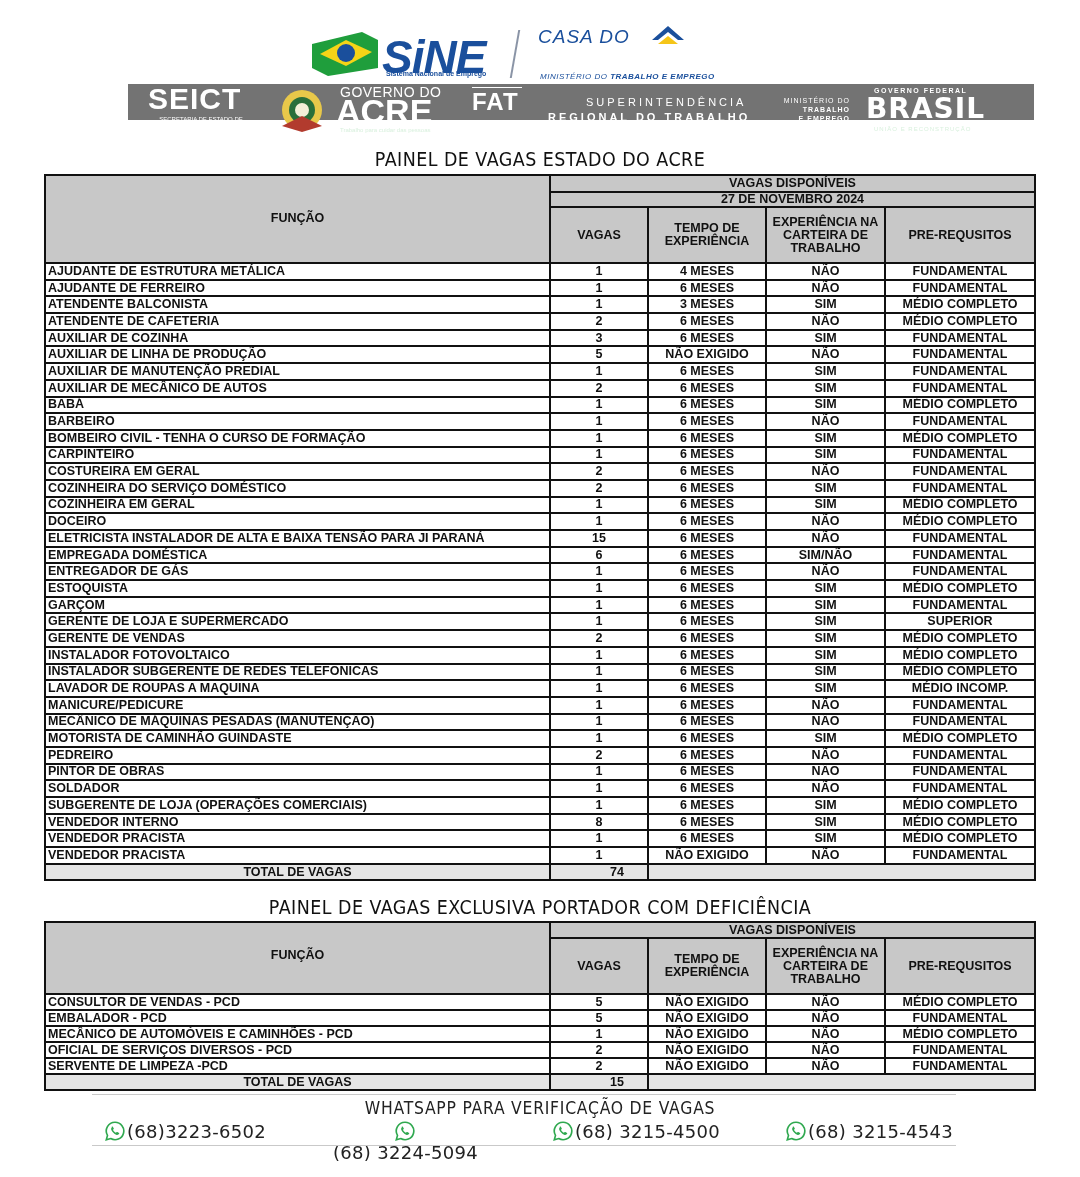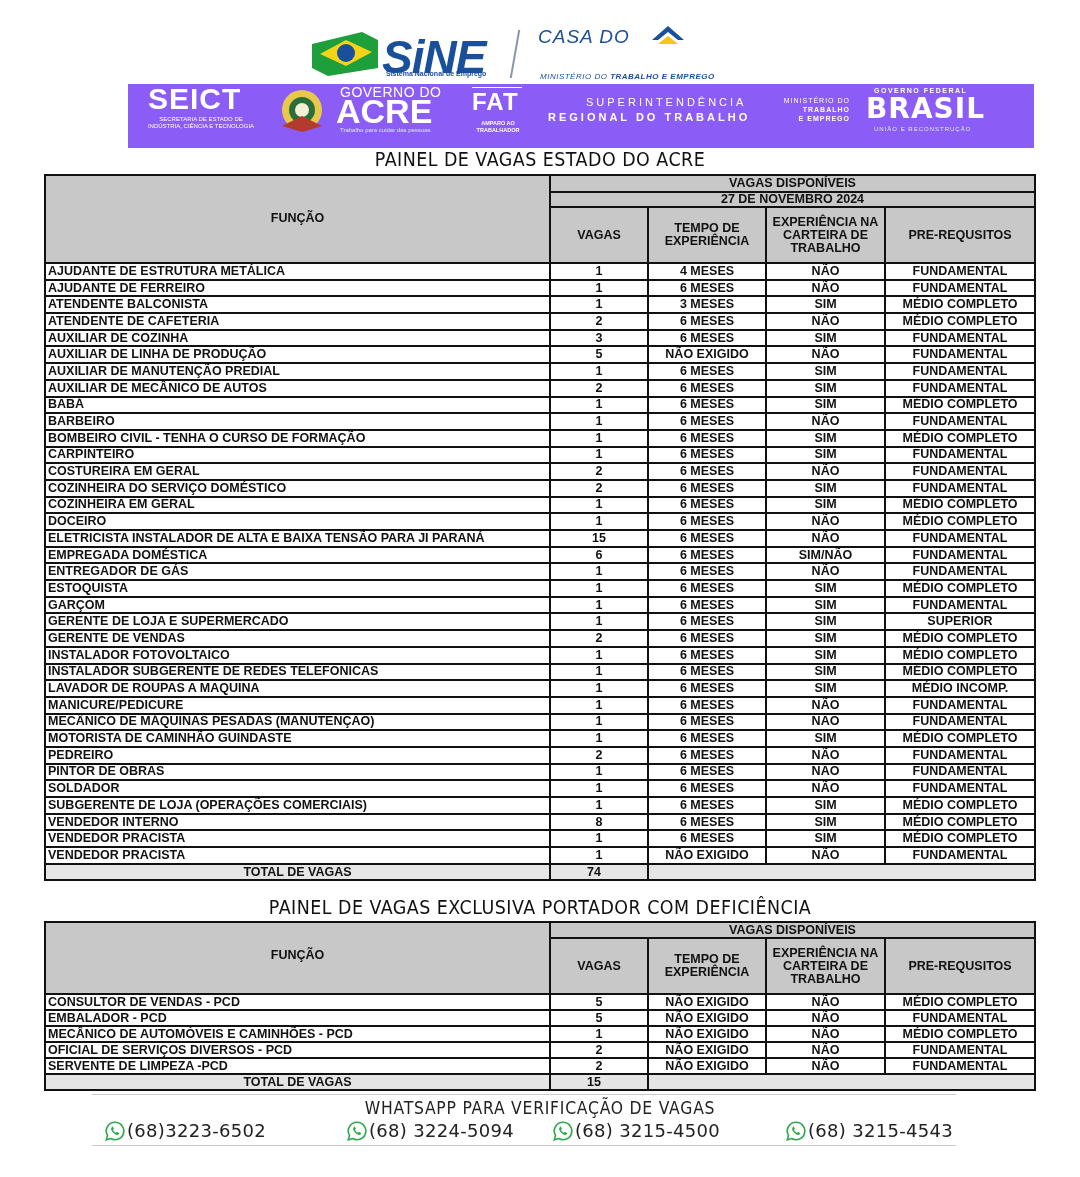--- a/index.html
+++ b/index.html
@@ -11,21 +11,21 @@
   .flag { position: absolute; left: 0; top: 8px; width: 66px; height: 46px; }
   .sine-word { position: absolute; left: 70px; top: 11px; font-weight: bold; font-style: italic; font-size: 46px; color: #1a4f9c; letter-spacing: -1px; line-height: 48px; }
   .sine-sub { position: absolute; left: 74px; top: 48px; font-size: 7px; font-weight: bold; color: #1a4f9c; }
   .slash { position: absolute; left: 202px; top: 8px; width: 2px; height: 48px; background: #8a94a6; transform: skewX(-10deg); }
   .casa-do { position: absolute; left: 226px; top: 4px; font-size: 19px; color: #1a4f9c; font-style: italic; letter-spacing: 1px; }
   .roof { position: absolute; left: 336px; top: 2px; width: 40px; height: 22px; }
   .trab { position: absolute; left: 224px; top: 20px; font-size: 30px; font-weight: bold; font-style: italic; color: #1a4f9c; letter-spacing: -0.5px; }
   .min-trab { position: absolute; left: 228px; top: 50px; font-size: 8px; color: #1a4f9c; font-style: italic; letter-spacing: 0.5px; }
   .min-trab b { font-weight: bold; font-style: italic; }
 
-  .green-band { position: absolute; left: 128px; top: 84px; width: 906px; height: 64px; background: #8b5cf6; color: #fff; }
+  .green-band { position: absolute; left: 128px; top: 84px; width: 906px; height: 36px; background: #737373; color: #fff; }
   .seict { position: absolute; left: 20px; top: 0px; font-size: 30px; font-weight: bold; letter-spacing: 1px; line-height: 30px; }
   .seict-sub { position: absolute; left: 18px; top: 32px; width: 110px; font-size: 6px; text-align: center; line-height: 7px; }
   .crest { position: absolute; left: 148px; top: 2px; width: 52px; height: 48px; }
   .gov-do { position: absolute; left: 212px; top: 0px; font-size: 14px; letter-spacing: 0.5px; }
   .acre { position: absolute; left: 208px; top: 10px; font-size: 34px; font-weight: bold; letter-spacing: 0px; line-height: 34px; }
   .acre-sub { position: absolute; left: 212px; top: 43px; font-size: 6px; color: #d8f0dd; }
   .fat-line { position: absolute; left: 344px; top: 3px; width: 50px; height: 1px; background: #fff; }
   .fat { position: absolute; left: 344px; top: 4px; font-size: 24px; font-weight: bold; letter-spacing: 1px; }
   .fat-sub { position: absolute; left: 344px; top: 36px; width: 52px; font-size: 5.5px; font-weight: bold; text-align: center; line-height: 7px; }
   .superint { position: absolute; left: 458px; top: 12px; font-size: 11px; letter-spacing: 3px; }
@@ -50,37 +50,37 @@
   .t1 { top: 174px; }
   .t1 tbody tr td { height: 16.7px; }
   .t1 .hdr-a { height: 17px; }
   .t1 .hdr-b { height: 15px; }
   .t1 .hdr-c { height: 56px; }
   .t2 { top: 921px; }
   .t2 tbody tr td { height: 16px; }
   .t2 .hdr-a { height: 16px; }
   .t2 .hdr-c { height: 56px; }
   tr.total td { background: #e5e5e5; height: 15px; }
-  tr.total td.num { text-align: left; padding-left: 36px; }
+  tr.total td.num { text-align: left; padding-left: 59px; }
 
   col.c1 { width: 505px; }
   col.c2 { width: 98px; }
   col.c3 { width: 118px; }
   col.c4 { width: 119px; }
   col.c5 { width: 150px; }
 
   
   .footer-line { position: absolute; left: 92px; width: 864px; height: 1px; background: #c9c9c9; }
   .fl1 { top: 1094px; }
   .fl2 { top: 1145px; }
   .wa-title { position: absolute; top: 1098px; left: 0; width: 1080px; text-align: center; font-family: "DejaVu Sans", sans-serif; font-size: 17px; letter-spacing: 0.8px; color: #222; transform: scaleX(0.92); }
-  .phone { position: absolute; top: 1120px; display: flex; font-family: "DejaVu Sans", sans-serif; font-size: 18px; color: #222; letter-spacing: 0.3px; }
+  .phone { position: absolute; top: 1120px; display: flex; align-items: center; font-family: "DejaVu Sans", sans-serif; font-size: 18px; color: #222; letter-spacing: 0.3px; }
   .phone .wa-ico { width: 22px; height: 22px; margin-right: 1px; }
   .p1 { left: 104px; }
-  .p2 { left: 346px; }
+  .p2 { left: 333px; flex-direction: column; }
   .p3 { left: 552px; }
   .p4 { left: 785px; }
 </style>
 </head>
 <body>
 
 <div class="top-logos">
   <svg class="flag" viewBox="0 0 66 46">
     <polygon points="0,14 50,2 66,10 66,38 16,46 0,38" fill="#1f9e3c"></polygon>
     <polygon points="8,24 34,10 60,22 34,36" fill="#f5d417"></polygon>

